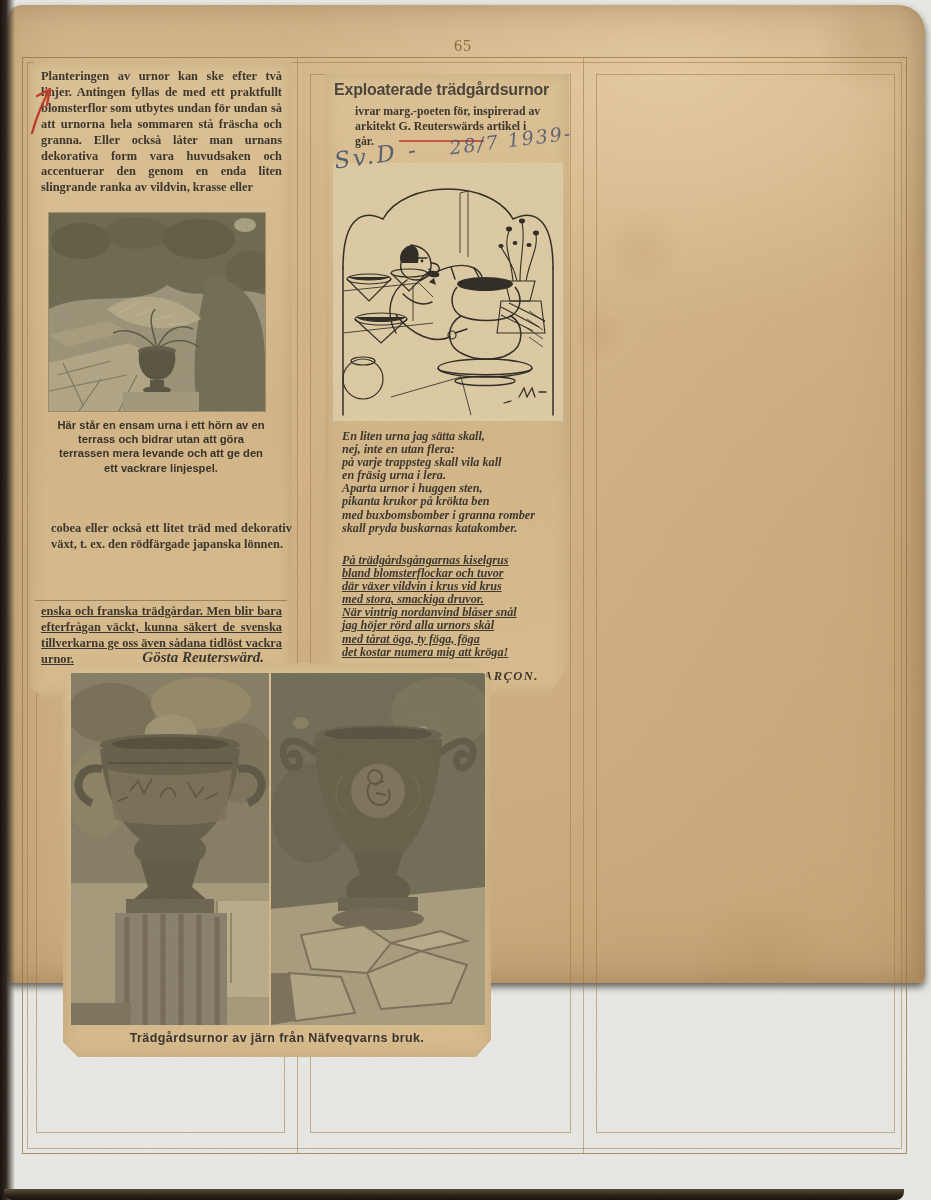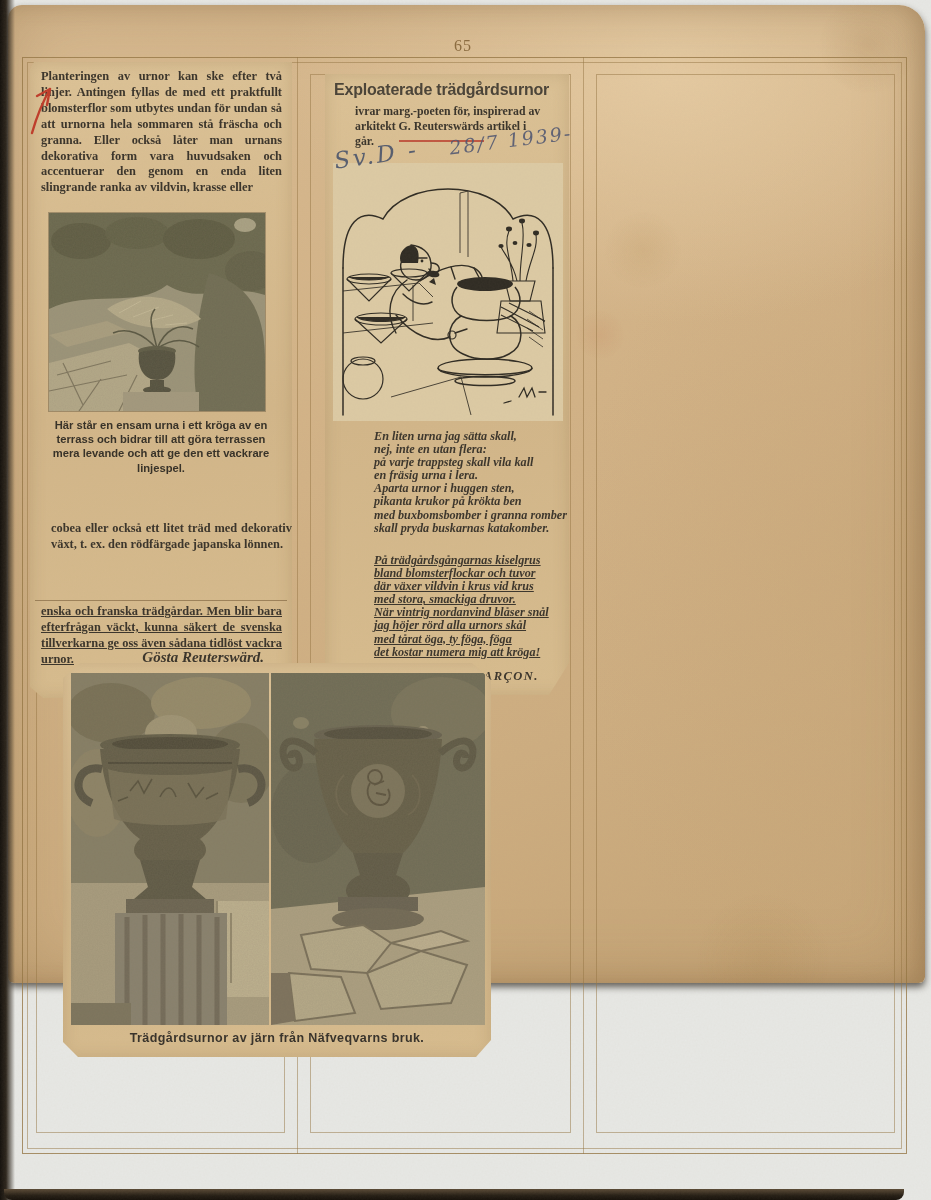--- a/index.html
+++ b/index.html
@@ -63,21 +63,21 @@
   .l-sig { right:28px; top:586px; font:italic 700 15px/18px "Liberation Serif",serif; color:#39332a; }
   .star { left:0; width:100%; text-align:center; font-size:11px; color:#39332a; }
   .l-star { top:606px; }
 
   .m-headline { left:9px; top:5px; width:232px; white-space:nowrap;
     font:700 16px/22px "Liberation Sans",sans-serif; color:#494237; letter-spacing:-.2px; }
   .m-subhead { left:30px; top:30px; width:210px;
     font:700 11.8px/15.2px "Liberation Serif",serif; color:#39332a; }
   .red-underline { border-bottom:2px solid rgba(186,58,42,.78); padding-bottom:7px; }
   .m-cartoon { left:8px; top:89px; width:230px; height:258px; }
-  .poem { white-space:pre-line; font:italic 700 12.2px/13.1px "Liberation Serif",serif; color:#3a342b;margin-left:32px; }
+  .poem { white-space:pre-line; font:italic 700 12.2px/13.1px "Liberation Serif",serif; color:#3a342b; }
   .m-poem1 { left:17px; top:356px; width:222px; }
   .m-poem2 { left:17px; top:480px; width:222px;text-decoration:underline; }
   .m-author { right:30px; top:583px; font:italic 700 12.5px "Liberation Serif",serif; letter-spacing:1.5px; color:#3a342b;margin-top:12px; }
   .m-star { top:590px; }
 
   .hand { position:absolute; font-style:italic; font-family:"DejaVu Serif",serif; opacity:.88; }
   .hw-source { left:334px; top:142px; font-size:23px; color:#44506a; transform:rotate(-8deg); letter-spacing:3px; }
   .hw-date { left:449px; top:129px; font-size:19px; color:#4e5571; transform:rotate(-7deg); letter-spacing:2px; }
 
   .b-photo-left  { left:8px;  top:10px; width:198px; height:352px; }
@@ -138,21 +138,21 @@
           <ellipse cx="0" cy="16" rx="19" ry="5" fill="#474a3a"></ellipse>
           <path d="M-18,18 C-20,34 -12,45 0,45 C12,45 20,34 18,18 C10,14 -10,14 -18,18 Z" fill="#3a3d31"></path>
           <rect x="-7" y="45" width="14" height="8" fill="#3a3d31"></rect>
           <ellipse cx="0" cy="55" rx="14" ry="4" fill="#3a3d31"></ellipse>
           <rect x="-34" y="57" width="76" height="19" fill="#9d9780"></rect>
         </g>
         <rect width="216" height="198" filter="url(#g1)" opacity=".5"></rect>
         <rect width="216" height="198" fill="#c8ab7c" opacity=".17"></rect>
       </svg>
 
-      <p class="l-caption">Här står en ensam urna i ett kröga av en terrass och bidrar till att göra terrassen mera levande och att ge den ett vackrare linjespel.</p>
+      <p class="l-caption">Här står en ensam urna i ett hörn av en terrass och bidrar utan att göra terrassen mera levande och att ge den ett vackrare linjespel.</p>
       <p class="body-text l-para2">cobea eller också ett litet träd med dekorativ växt, t. ex. den rödfärgade japanska lönnen.</p>
       <div class="cutline"></div>
       <p class="body-text l-para4">enska och franska trädgårdar. Men blir bara efterfrågan väckt, kunna säkert de svenska tillverkarna ge oss även sådana tidlöst vackra urnor.</p>
       <p class="l-sig">Gösta Reuterswärd.</p>
       <div class="star l-star">★</div>
     </div>
 
     <div class="clip clip-mid" style="left:317px;top:69px;">
       <h1 class="m-headline">Exploaterade trädgårdsurnor</h1>
       <p class="m-subhead"><span>ivrar marg.-poeten för, inspirerad av</span><br><span>arkitekt </span><span class="red-underline">G. Reuterswärds</span><span> artikel i</span><br><span>går.</span></p>

